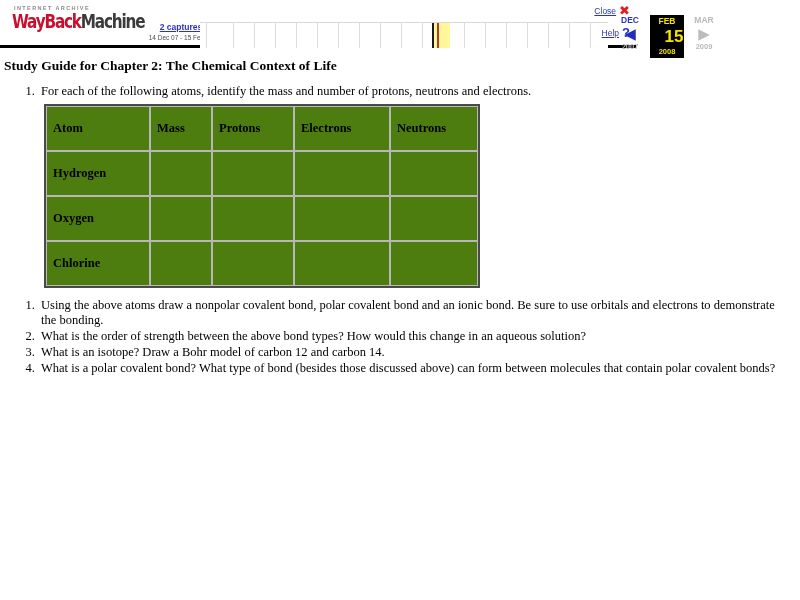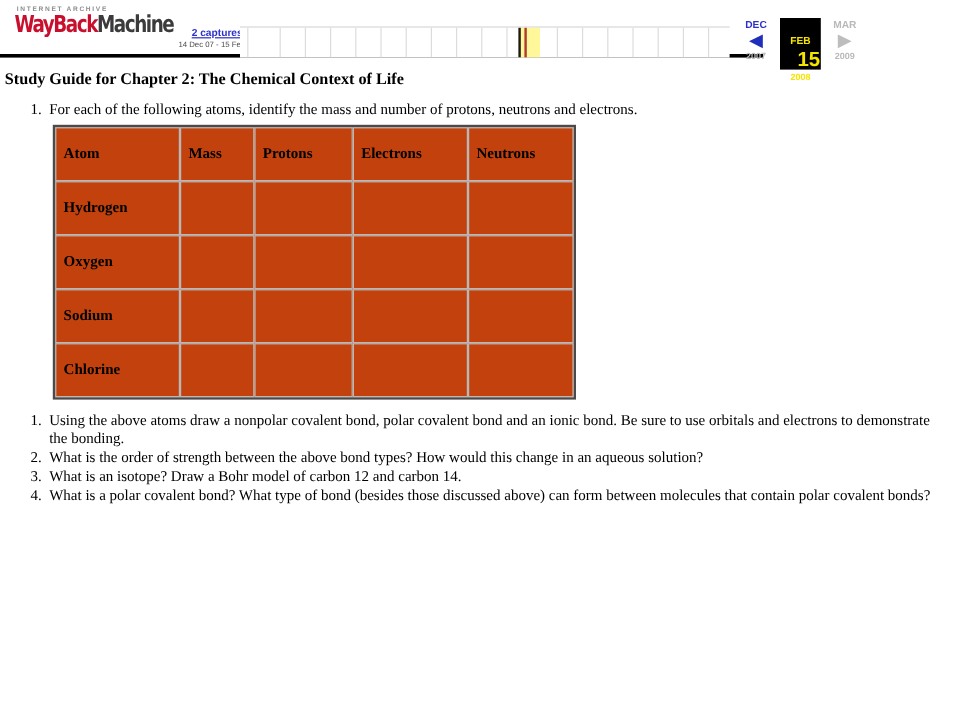--- a/index.html
+++ b/index.html
@@ -174,21 +174,21 @@
   #wm-date-next { left: 74px; }
 
   .wm-mon { font-size: 8.5px; font-weight: bold; line-height: 11px; display:block; }
   .wm-day { font-size: 17px; font-weight: bold; line-height: 19px; display:block;padding-left:14px; }
   .wm-yr  { font-size: 7.5px; font-weight: bold; line-height: 11px; display:block; }
 
   #wm-date-prev .wm-mon { color: #2b31c9; }
   #wm-date-prev .wm-yr  { color: #b9b9b9; }
   #wm-date-next .wm-mon { color: #b9b9b9; }
   #wm-date-next .wm-yr  { color: #b9b9b9; }
-  #wm-date-cur .wm-mon  { color: #f5e400; margin-top: 14px; }
+  #wm-date-cur .wm-mon  { color: #f5e400; margin-top: 1px; }
   #wm-date-cur .wm-day  { color: #f5e400; }
   #wm-date-cur .wm-yr   { color: #f5e400; }
 
   .wm-arrow {
     font-size: 15px;
     line-height: 15px;
     display: block;
   }
   #wm-date-prev .wm-arrow { color: #1f2fbb; }
   #wm-date-next .wm-arrow { color: #bdbdbd; }
@@ -263,21 +263,21 @@
     table-layout: fixed;
   }
   table.atable td {
     border: 1px solid #b8b8b8;
     padding: 8px 6px 8px 6px;
     height: 27px;
     font-size: 12.5px;
     font-weight: bold;
     font-family: "Liberation Serif", "DejaVu Serif", serif;
     vertical-align: middle;
-    background: #c2410c;
+    background: #4d7c0f;
   }
   table.atable col.c-atom { width: 104px; }
   table.atable col.c-mass { width: 62px; }
   table.atable col.c-prot { width: 82px; }
   table.atable col.c-elec { width: 96px; }
   table.atable col.c-neut { width: 88px; }
 
   #tail-list { margin-top: 10px; }
   #see-also {
     margin: 16px 0 0 2px;
@@ -336,20 +336,28 @@
       <span class="wm-day">15</span>
       <span class="wm-yr">2008</span>
     </div>
     <div class="wm-date-col" id="wm-date-next">
       <span class="wm-mon">MAR</span>
       <span class="wm-arrow">▶</span>
       <span class="wm-yr">2009</span>
     </div>
   </div>
 
+  <div id="wm-right-links">
+    <div class="wm-rl-row">
+      <span class="wm-rl-link">Close</span><span id="wm-close-x">✖</span>
+    </div>
+    <div class="wm-rl-row">
+      <span class="wm-rl-link">Help</span><span id="wm-help-q">?</span>
+    </div>
+  </div>
 </div>
 
 <div id="doc">
 
   <h1 id="doc-title">Study Guide for Chapter 2: The Chemical Context of Life</h1>
 
   <ol class="qlist" id="intro-list">
     <li>For each of the following atoms, identify the mass and number of protons, neutrons and electrons.</li>
   </ol>
 
@@ -377,27 +385,20 @@
         <td></td>
       </tr>
       <tr>
         <td>Oxygen</td>
         <td></td>
         <td></td>
         <td></td>
         <td></td>
       </tr>
       <tr>
-        <td>Sodium</td>
-        <td></td>
-        <td></td>
-        <td></td>
-        <td></td>
-      </tr>
-      <tr>
         <td>Chlorine</td>
         <td></td>
         <td></td>
         <td></td>
         <td></td>
       </tr>
     </tbody>
   </table>
 
   <ol class="qlist" id="tail-list">

